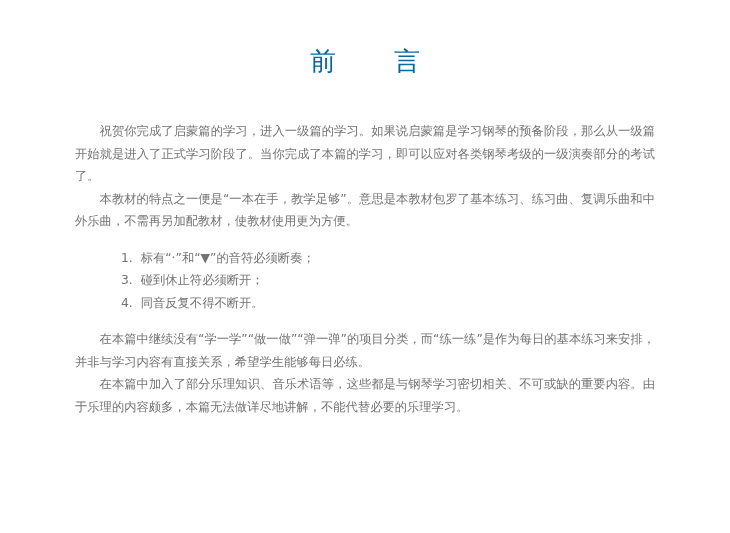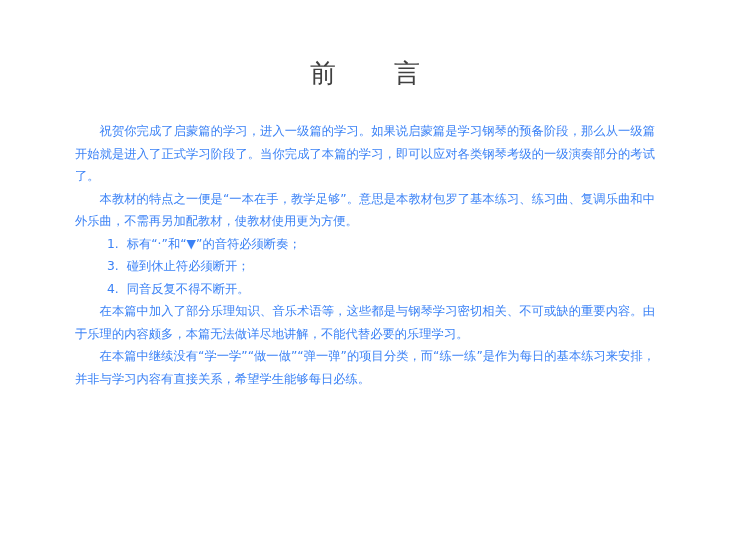--- a/index.html
+++ b/index.html
@@ -15,48 +15,48 @@
   }
   .page {
     position: relative;
     width: 730px;
     height: 533px;
     background: #ffffff;
     box-sizing: border-box;
   }
   .page-title {
     position: absolute;
-    top: 56px;
+    top: 44px;
     left: 0;
     width: 730px;
     text-align: center;
-    color: #404040;
+    color: #0369a1;
     font-size: 26px;
     letter-spacing: 16px;
     font-family: "DejaVu Sans", "Liberation Sans", sans-serif;
     font-weight: 400;
     text-indent: 16px;
   }
   .body-text {
     position: absolute;
     top: 120px;
     left: 75px;
     width: 580px;
-    color: #3b82f6;
+    color: #737373;
     font-size: 12.3px;
     line-height: 22.5px;
     text-align: justify;
     text-justify: inter-ideograph;
   }
   .para {
     margin: 0 0 0 0;
     text-indent: 2em;
   }
   .list {
-    margin: 0;
+    margin: 14px;
     padding: 0;
     list-style: none;
   }
   .list li {
     text-indent: 0;
     padding-left: 2.6em;
   }
   .list li .num {
     display: inline-block;
     width: 1.6em;
@@ -79,17 +79,17 @@
         <span class="num">1.</span><span>标有“·”和“▼”的音符必须断奏；</span>
       </li>
       <li>
         <span class="num">3.</span><span>碰到休止符必须断开；</span>
       </li>
       <li>
         <span class="num">4.</span><span>同音反复不得不断开。</span>
       </li>
     </ul>
 
+    <p class="para">在本篇中继续没有“学一学”“做一做”“弹一弹”的项目分类，而“练一练”是作为每日的基本练习来安排，并非与学习内容有直接关系，希望学生能够每日必练。</p>
     <p class="para">在本篇中加入了部分乐理知识、音乐术语等，这些都是与钢琴学习密切相关、不可或缺的重要内容。由于乐理的内容颇多，本篇无法做详尽地讲解，不能代替必要的乐理学习。</p>
-    <p class="para">在本篇中继续没有“学一学”“做一做”“弹一弹”的项目分类，而“练一练”是作为每日的基本练习来安排，并非与学习内容有直接关系，希望学生能够每日必练。</p>
 
   </div>
 </div>
 
 </body></html>

